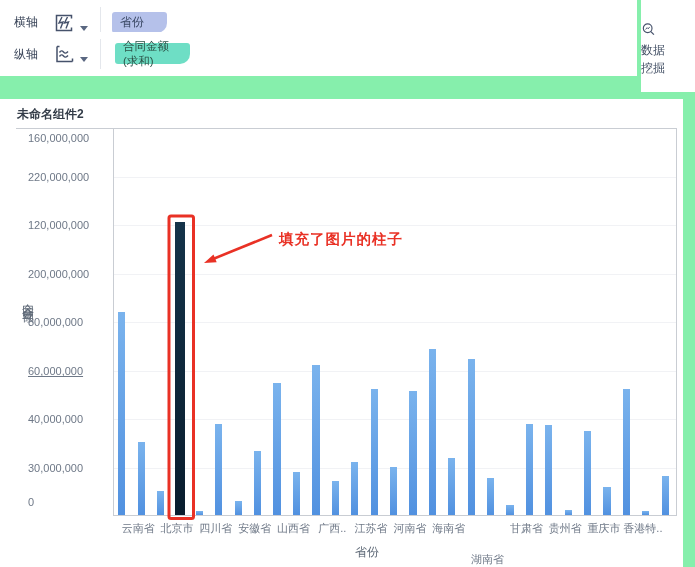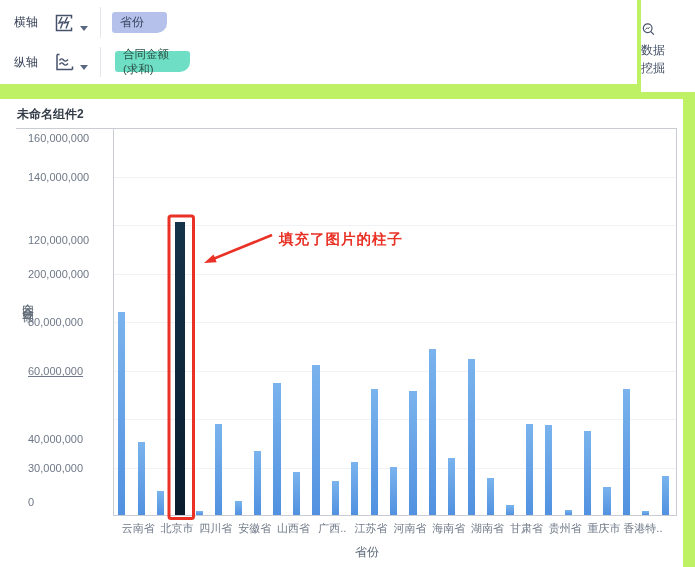--- a/index.html
+++ b/index.html
@@ -1,17 +1,17 @@
 <!DOCTYPE html>
 <html><head>
 <meta charset="utf-8">
 <style>
   html,body{margin:0;padding:0;}
   body{background:#f0f2f5;font-family:"Liberation Sans","DejaVu Sans",sans-serif;}
-  #page{position:relative;width:695px;height:567px;background:#bef264;overflow:hidden;}
+  #page{position:relative;width:695px;height:567px;background:#86efac;overflow:hidden;}
   .white-panel{position:absolute;background:#ffffff;}
   
   .cfg-row{position:absolute;left:0;width:637px;background:#fff;}
   .axis-label{position:absolute;left:14px;top:0;height:100%;display:flex;align-items:center;
     font-size:12px;color:#3a4559;}
   .icon-btn{position:absolute;left:53px;top:50%;transform:translateY(-50%);display:flex;align-items:flex-end;
     background:none;border:none;padding:0;cursor:pointer;}
   .icon-btn svg{display:block;}
   .caret{width:0;height:0;border-left:4px solid transparent;border-right:4px solid transparent;
     border-top:5px solid #5a6781;margin:0 0 3px 5px;}
@@ -59,21 +59,21 @@
         <path d="M14.5,5 L11.5,11 L15.5,10 L13,16.5" fill="none" stroke="#46526b" stroke-width="1.4"></path>
       </svg>
       <span class="caret"></span>
     </button>
     <div class="vsep"></div>
     <div class="pill pill-dim">
       <span>省份</span>
     </div>
   </div>
 
-  <div class="cfg-row" id="row2" style="top:40px;height:44px;">
+  <div class="cfg-row" id="row2" style="top:32px;height:44px;">
     <span class="axis-label">纵轴</span>
     <button class="icon-btn">
       <svg width="22" height="22" viewBox="0 0 22 22">
         <path d="M4,3.5 V18.5 H19.5 M19.5,18.5 V15.5 M4,3.5 H6.5" fill="none" stroke="#46526b" stroke-width="1.5"></path>
         <path d="M6.5,9.5 Q8.5,6.5 10.5,9 T15,8.5" fill="none" stroke="#46526b" stroke-width="1.4"></path>
         <path d="M6.5,13.5 Q8.5,10.5 10.5,13 T15,12.5" fill="none" stroke="#46526b" stroke-width="1.4"></path>
       </svg>
       <span class="caret"></span>
     </button>
     <div class="vsep"></div>
@@ -137,35 +137,35 @@
   <div id="x-axis-title">省份</div>
 
   <svg id="anno-overlay" width="695" height="567" viewBox="0 0 695 567">
     <rect x="169" y="216" width="24.5" height="302.5" rx="2" fill="none" stroke="#e93125" stroke-width="3"></rect>
     <line x1="213" y1="259" x2="272" y2="235" stroke="#e93125" stroke-width="2.6"></line>
     <polygon points="204,263 216.7,262.3 213.5,254.5" fill="#e93125"></polygon>
     <text id="anno-text" x="279" y="244" fill="#e93125">填充了图片的柱子</text>
   </svg>
 
 <div class="ytick" style="top: 131px;">160,000,000</div>
-    <div class="ytick" style="top: 170px;">140,000,000</div>
-    <div class="ytick" style="top: 233px;">120,000,000</div>
+    <div class="ytick" style="top: 170px;">220,000,000</div>
+    <div class="ytick" style="top: 218px;">120,000,000</div>
     <div class="ytick" style="top: 267px;">200,000,000</div>
     <div class="ytick" style="top: 315px;">80,000,000</div>
     <div class="ytick" style="top: 364px; text-decoration: underline;">60,000,000</div>
-    <div class="ytick" style="top: 432px;">40,000,000</div>
+    <div class="ytick" style="top: 412px;">40,000,000</div>
     <div class="ytick" style="top: 461px;">30,000,000</div>
     <div class="ytick" style="top: 495px;">0</div>
     <div class="xtick" style="left: 110.2px;">云南省</div>
     <div class="xtick" style="left: 149px;">北京市</div>
     <div class="xtick" style="left: 187.8px;">四川省</div>
     <div class="xtick" style="left: 226.7px;">安徽省</div>
     <div class="xtick" style="left: 265.5px;">山西省</div>
     <div class="xtick" style="left: 304.3px;">广西..</div>
     <div class="xtick" style="left: 343.1px;">江苏省</div>
     <div class="xtick" style="left: 381.9px;">河南省</div>
     <div class="xtick" style="left: 420.8px;">海南省</div>
-    <div class="xtick" style="left: 459.6px;">湖南省</div>
+    <div class="xtick" style="left: 459.6px; margin-top: 31px;">湖南省</div>
     <div class="xtick" style="left: 498.4px;">甘肃省</div>
     <div class="xtick" style="left: 537.2px;">贵州省</div>
     <div class="xtick" style="left: 576px;">重庆市</div>
     <div class="xtick" style="left: 614.9px;">香港特..</div>
   </div>
 
 </body></html>

